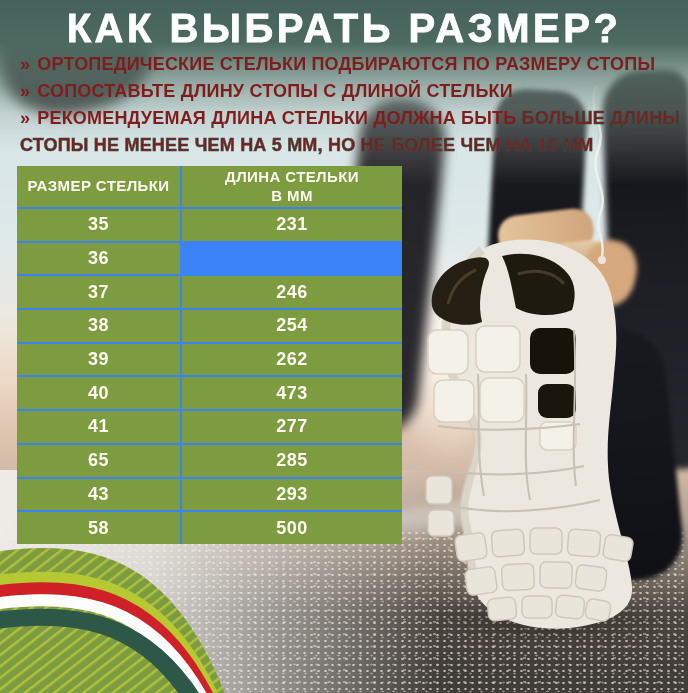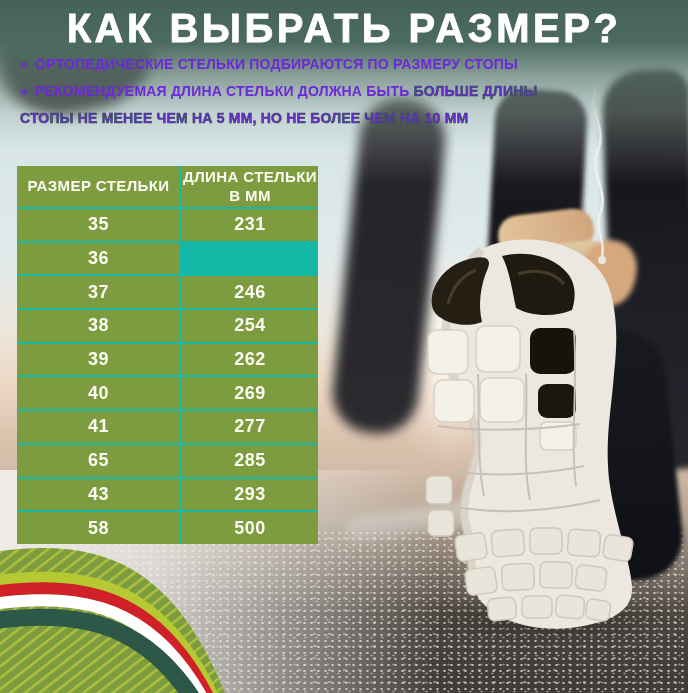--- a/index.html
+++ b/index.html
@@ -63,29 +63,29 @@
   
   .top-overlay{position:absolute;inset:0;pointer-events:none;background:linear-gradient(180deg,
     #44625a 0px,#4c6a60 42px,rgba(108,133,122,.68) 78px,rgba(162,182,172,.4) 112px,
     rgba(232,240,235,.14) 150px,rgba(255,255,255,0) 185px);}
   .waves{position:absolute;left:0;bottom:0;}
 
   
   .title{position:absolute;top:2px;left:0;right:0;margin:4px;text-align:center;
     font-size:40px;font-weight:700;letter-spacing:3.5px;color:#ffffff;
     -webkit-text-stroke:.8px #ffffff;}
-  .bullets{position:absolute;left:20px;top:51px;width:660px;color:#6d28d9;
-    font-size:14px;font-weight:700;letter-spacing:.2px;}
+  .bullets{position:absolute;left:20px;top:51px;width:660px;color:#7f1d1d;
+    font-size:18px;font-weight:700;letter-spacing:.2px;}
   .bullets .line{height:27px;line-height:27px;white-space:nowrap;}
   .bullets .marker{margin-right:7px;}
   .hv{-webkit-text-stroke:.55px #2b5347;}
 
   
-  .size-table{position:absolute;left:17px;top:166px;width:301px;
-    display:flex;flex-direction:column;gap:2px;background:#14b8a6;}
+  .size-table{position:absolute;left:17px;top:166px;width:385px;
+    display:flex;flex-direction:column;gap:2px;background:#3b82f6;}
   .trow{display:grid;grid-template-columns:163px 1fr;column-gap:2px;background:transparent;}
   .tcell{background:#7d9c3f;color:#fcfcf2;display:flex;align-items:center;justify-content:center;
     text-align:center;}
   .thead .tcell{height:41px;font-size:15px;font-weight:700;letter-spacing:.4px;line-height:1.22;}
   .thead .wrapcell span{display:block;max-width:135px;margin:0 auto;}
   .tbody-row .tcell{height:31.7px;font-size:18px;font-weight:700;letter-spacing:.5px;}
 </style>
 </head>
 <body>
 
@@ -176,20 +176,21 @@
     <path d="M-8,64 C160,40 235,119 295,494" fill="none" stroke="#cf2127" stroke-width="12"></path>
     <path d="M-8,76 C160,52 235,131 295,506" fill="none" stroke="#ffffff" stroke-width="12"></path>
     <path d="M-8,93 C160,69 235,148 295,523" fill="none" stroke="#2d5747" stroke-width="17"></path>
   </svg>
 
   <h1 class="title">КАК ВЫБРАТЬ РАЗМЕР?</h1>
 
   <div class="bullets">
 
     <div class="line"><span class="marker">»</span><span>ОРТОПЕДИЧЕСКИЕ СТЕЛЬКИ ПОДБИРАЮТСЯ ПО РАЗМЕРУ СТОПЫ</span><span class="hv"></span></div>
+      <div class="line"><span class="marker">»</span><span>СОПОСТАВЬТЕ ДЛИНУ СТОПЫ С ДЛИНОЙ СТЕЛЬКИ</span><span class="hv"></span></div>
       <div class="line"><span class="marker">»</span><span>РЕКОМЕНДУЕМАЯ ДЛИНА СТЕЛЬКИ ДОЛЖНА БЫТЬ </span><span class="hv">БОЛЬШЕ ДЛИНЫ</span></div>
       <div class="line hv">СТОПЫ НЕ МЕНЕЕ ЧЕМ НА 5 ММ, НО НЕ БОЛЕЕ ЧЕМ НА 10 ММ</div>
   </div>
 
   <div class="size-table">
     <div class="trow thead">
       <div class="tcell">
           <span>РАЗМЕР СТЕЛЬКИ</span>
         </div>
       <div class="tcell wrapcell">
@@ -207,21 +208,21 @@
         <div class="tcell">37</div>
         <div class="tcell">246</div>
       </div><div class="trow tbody-row">
         <div class="tcell">38</div>
         <div class="tcell">254</div>
       </div><div class="trow tbody-row">
         <div class="tcell">39</div>
         <div class="tcell">262</div>
       </div><div class="trow tbody-row">
         <div class="tcell">40</div>
-        <div class="tcell">269</div>
+        <div class="tcell">473</div>
       </div><div class="trow tbody-row">
         <div class="tcell">41</div>
         <div class="tcell">277</div>
       </div><div class="trow tbody-row">
         <div class="tcell">65</div>
         <div class="tcell">285</div>
       </div><div class="trow tbody-row">
         <div class="tcell">43</div>
         <div class="tcell">293</div>
       </div><div class="trow tbody-row">

